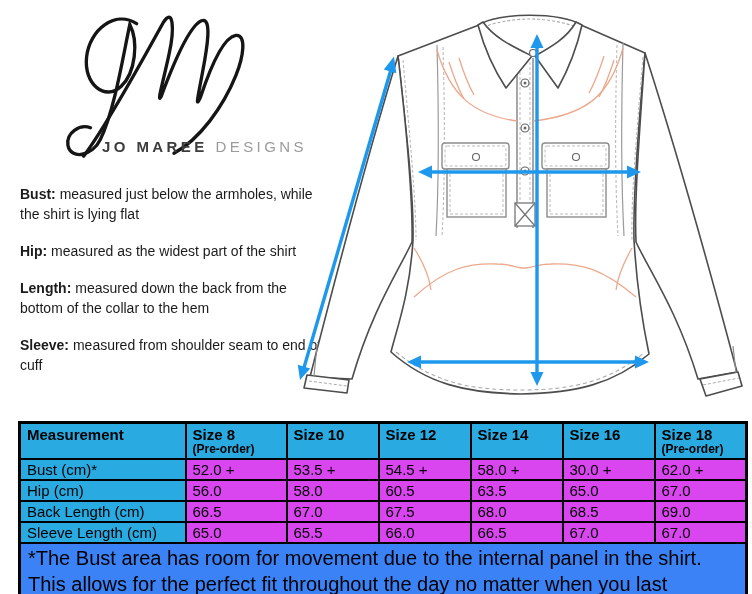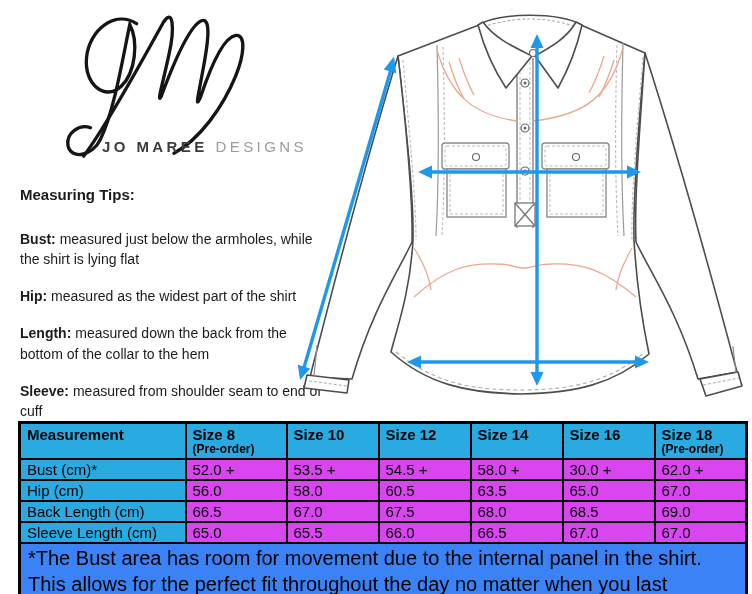--- a/index.html
+++ b/index.html
@@ -45,21 +45,20 @@
         <path d="M84,18 C62,4 36,24 33,52 C30,80 52,97 68,82 C83,68 86,36 77,19 C70,52 61,108 47,136 C39,153 17,157 14,142 C12,129 26,120 37,124"></path>
         <path d="M30,153 C56,118 96,44 111,17 C121,1 123,22 117,49 C111,77 104,101 109,92 C122,57 138,20 150,15 C161,11 156,42 151,68 C147,90 143,106 149,93 C159,63 172,32 185,30 C196,29 193,51 185,71 C172,103 148,136 122,150"></path>
       </g>
     </svg>
     <div class="brand-text">
       <span class="primary">JO MAREE</span><span class="secondary">DESIGNS</span>
     </div>
   </div>
 
   <div class="tips">
-    <p class="heading">Measuring Tips:</p>
     <p class="tip"><b>Bust:</b><span> measured just below the armholes, while the shirt is lying flat</span></p>
     <p class="tip"><b>Hip:</b><span> measured as the widest part of the shirt</span></p>
     <p class="tip"><b>Length:</b><span> measured down the back from the bottom of the collar to the hem</span></p>
     <p class="tip"><b>Sleeve:</b><span> measured from shoulder seam to end of cuff</span></p>
   </div>
 
   <svg class="abs" style="left:280px;top:0;" width="472" height="418" viewBox="280 0 472 418">
 
     <g fill="#ffffff" stroke="#4d4d4d" stroke-width="1.6" stroke-linejoin="round">
       <path d="M398,56 L479,25 C496,12 564,12 581,25 L645,53

